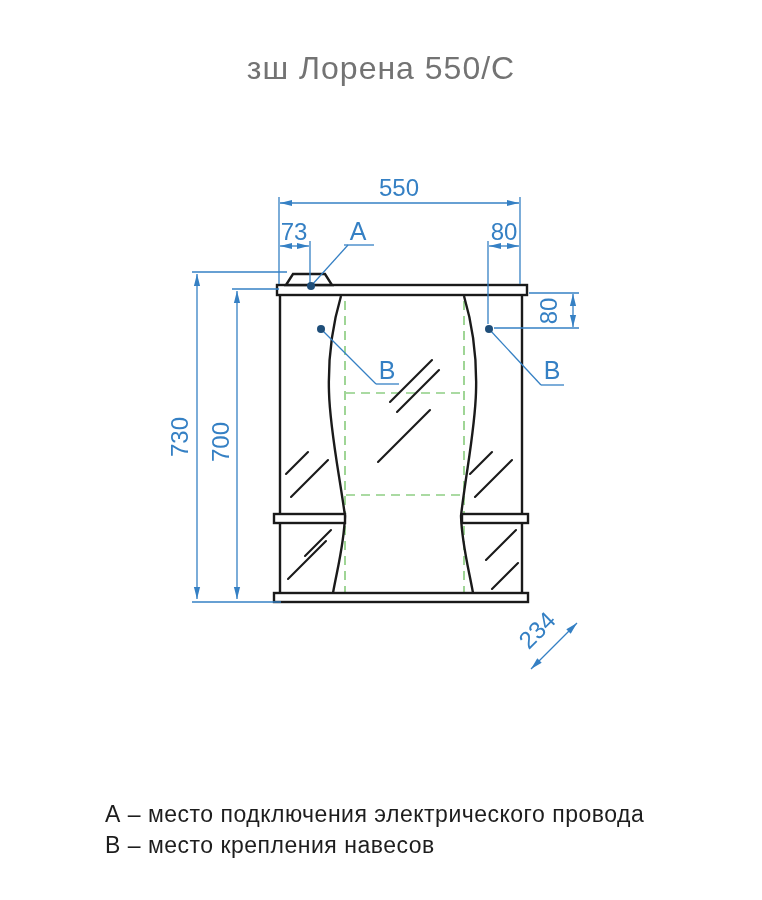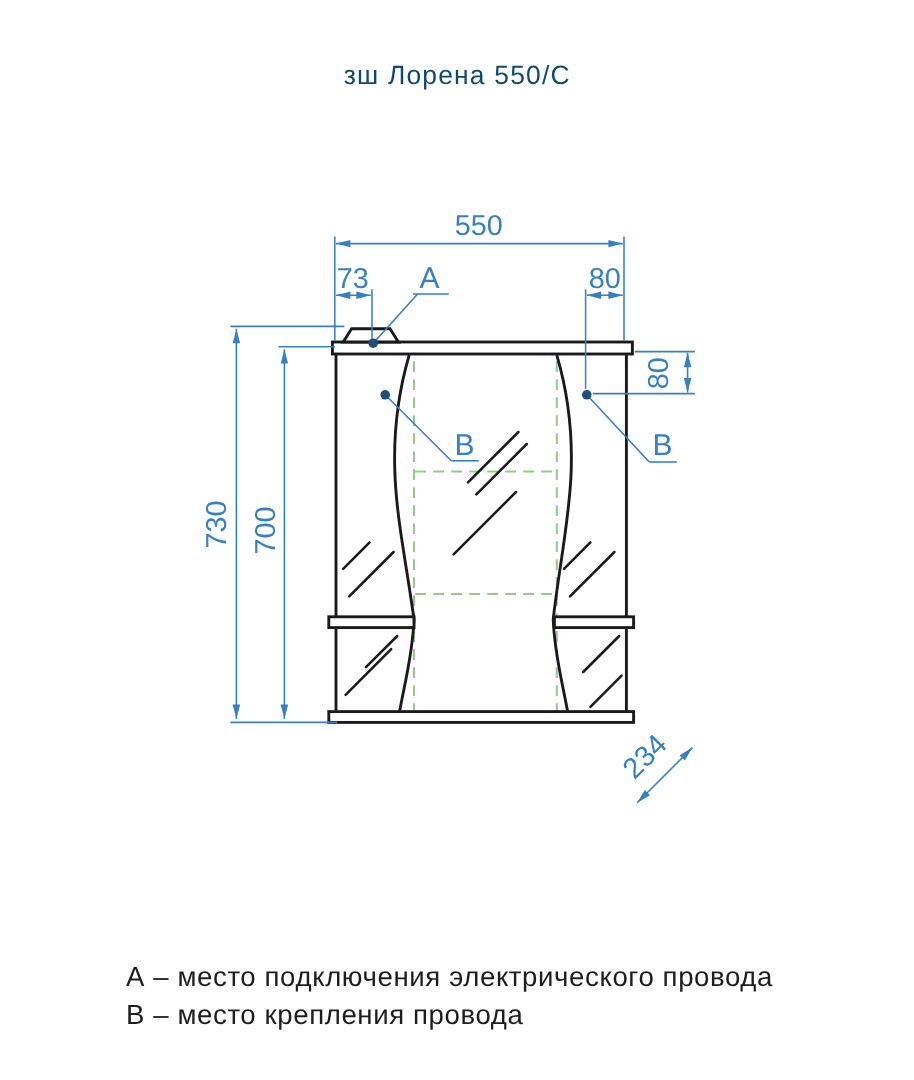--- a/index.html
+++ b/index.html
@@ -2,21 +2,21 @@
 <html><head>
 <meta charset="utf-8">
 <style>
   html,body{margin:0;padding:0;background:#ffffff;}
   .canvas{
     position:relative;width:762px;height:900px;background:#ffffff;
     font-family:"Liberation Sans", sans-serif;overflow:hidden;
   }
   .title{
     position:absolute;left:0;right:0;top:50px;text-align:center;
-    font-size:22px;letter-spacing:1px;color:#0c4a6e;
+    font-size:32px;letter-spacing:1px;color:#737373;
   }
   .legend{
     position:absolute;left:105px;top:779px;color:#1d1d1d;
     font-size:23px;line-height:31px;letter-spacing:0.5px;white-space:nowrap;margin-top:20px;
   }
   svg{position:absolute;left:0;top:0;}
   .dimtxt{
     font-family:"Liberation Sans", sans-serif;
     font-size:24px;fill:#3580C4;
   }
@@ -135,16 +135,16 @@
     <text class="dimtxt" text-anchor="middle" transform="translate(229,442) rotate(-90)">700</text>
     <text class="dimtxt" text-anchor="middle" transform="translate(543,636) rotate(-45)">234</text>
 
     <text class="lbltxt" x="358" y="240" text-anchor="middle">А</text>
     <text class="lbltxt" x="387" y="379" text-anchor="middle">В</text>
     <text class="lbltxt" x="552" y="379" text-anchor="middle">В</text>
   </svg>
 
   <div class="legend">
     <div>А – место подключения электрического провода</div>
-    <div>В – место крепления провода</div>
+    <div>В – место крепления навесов</div>
   </div>
 
 </div>
 
 </body></html>

